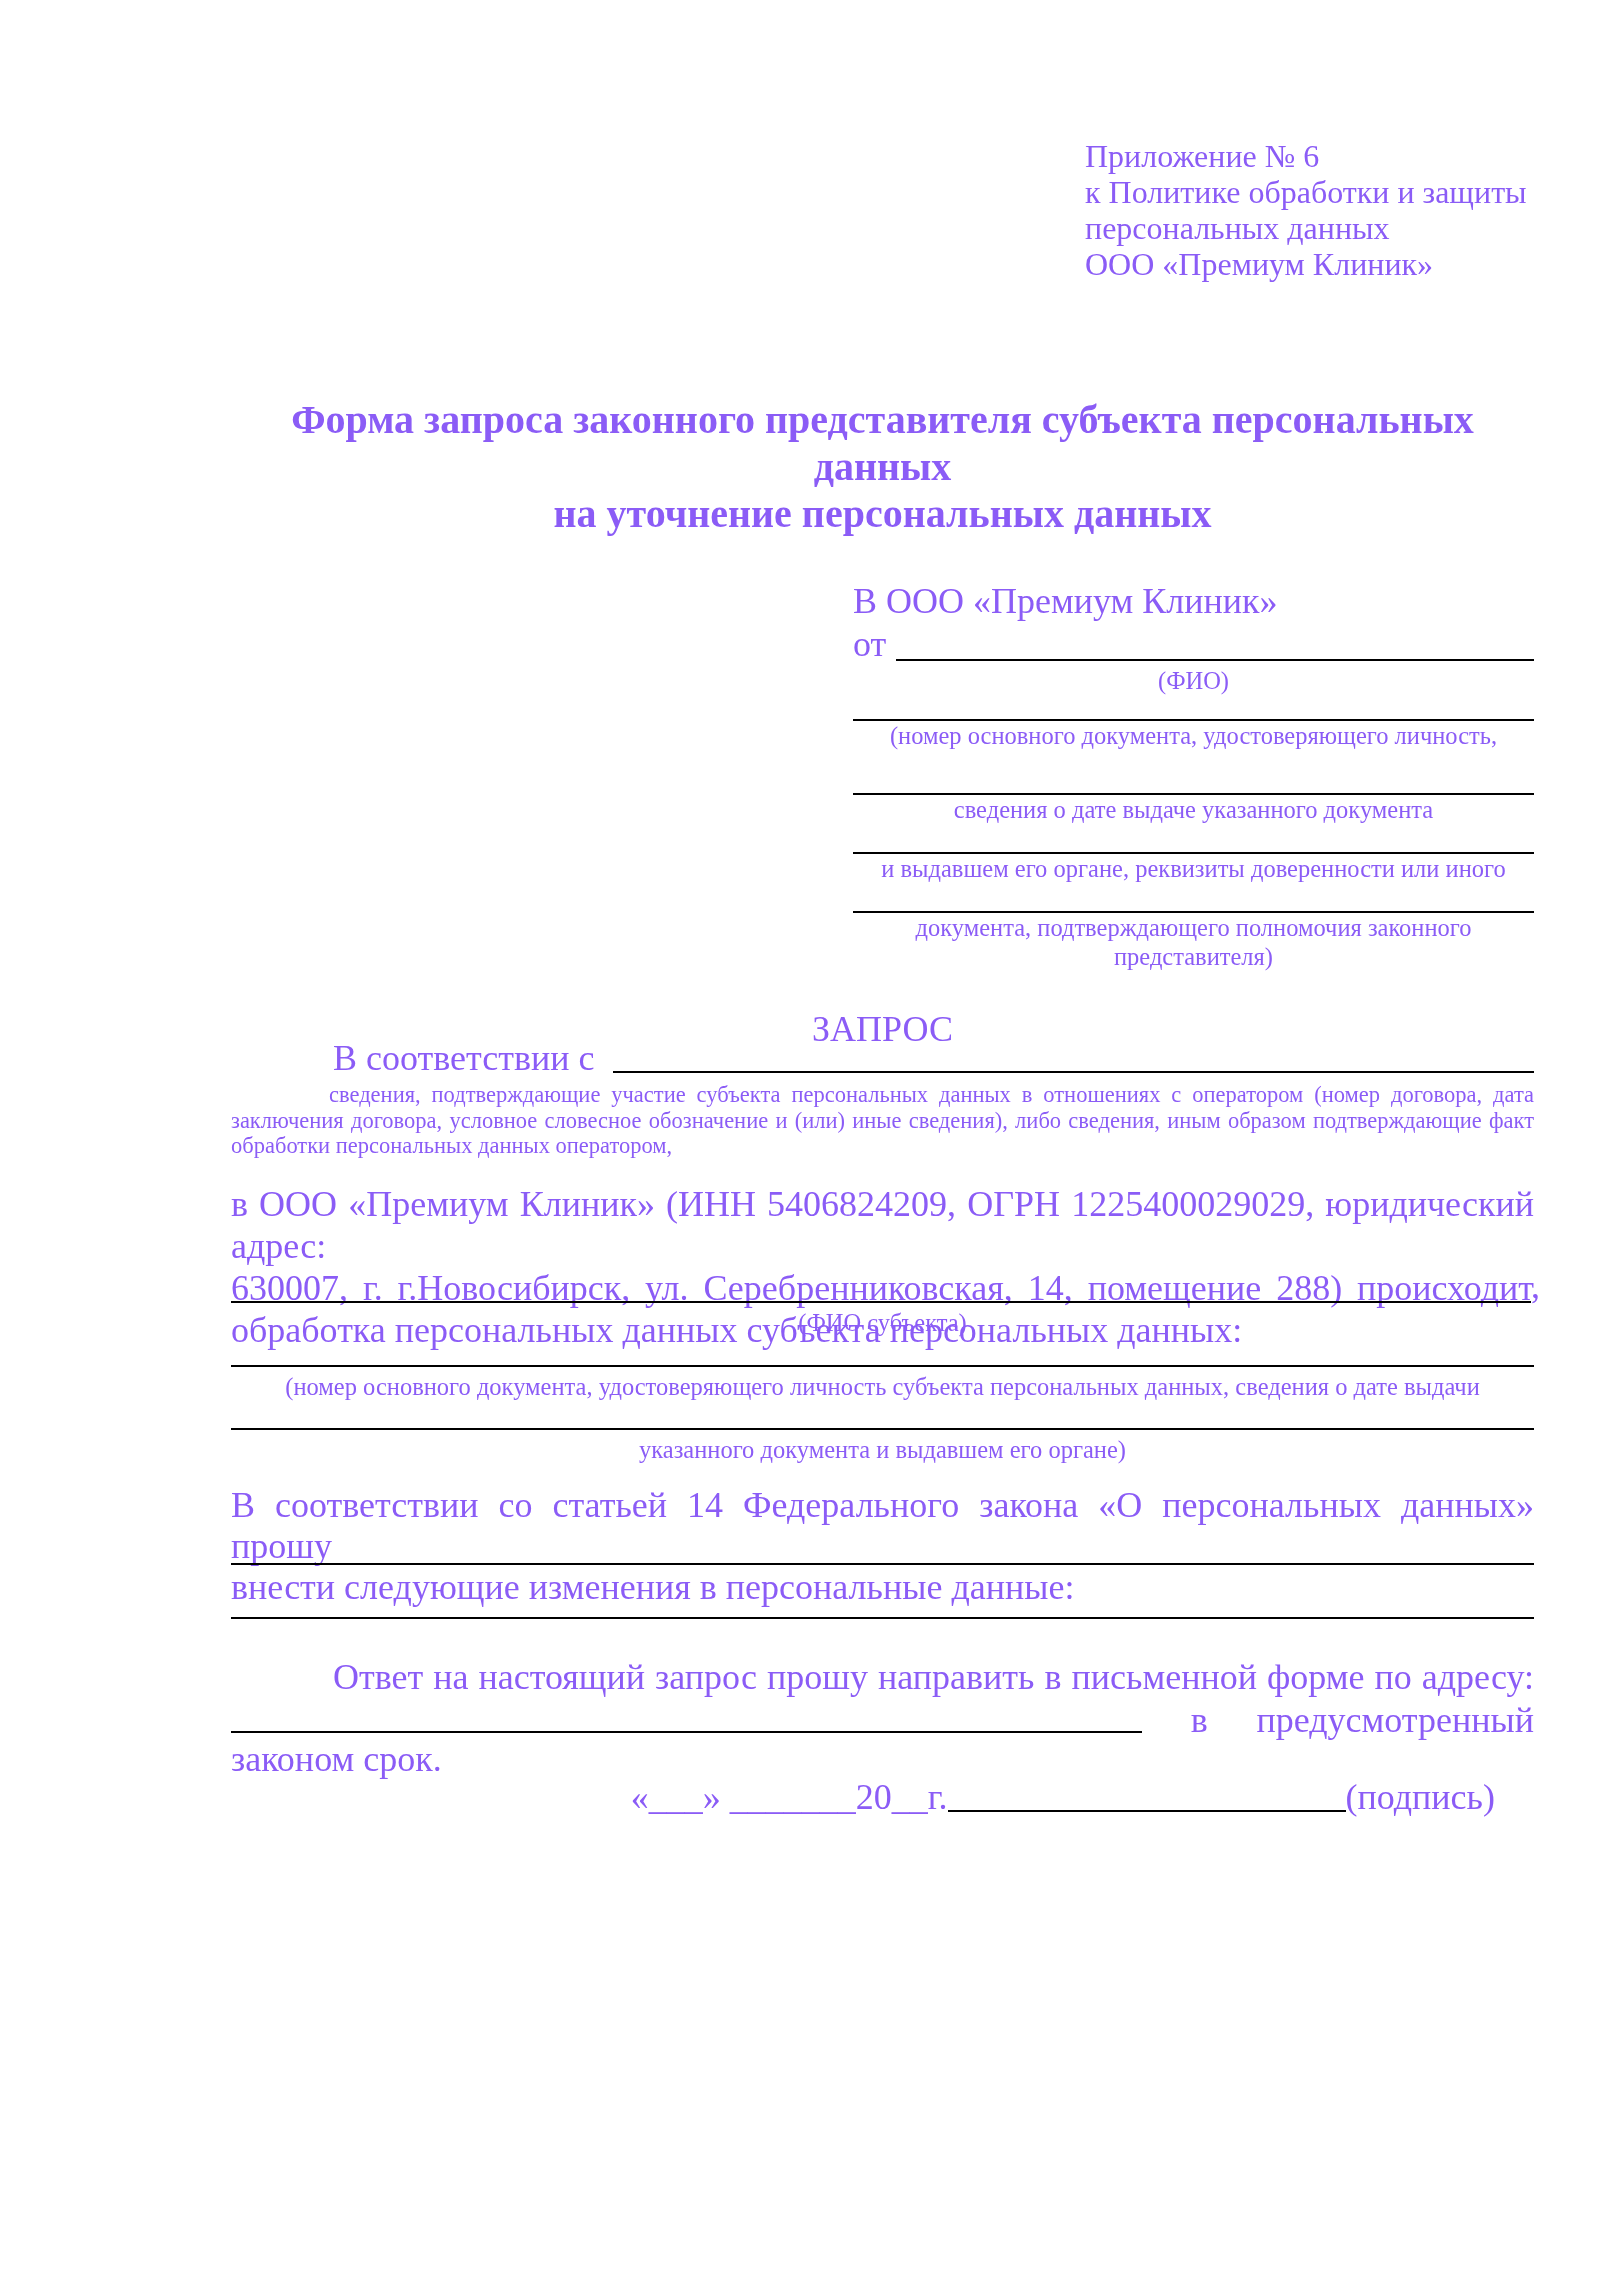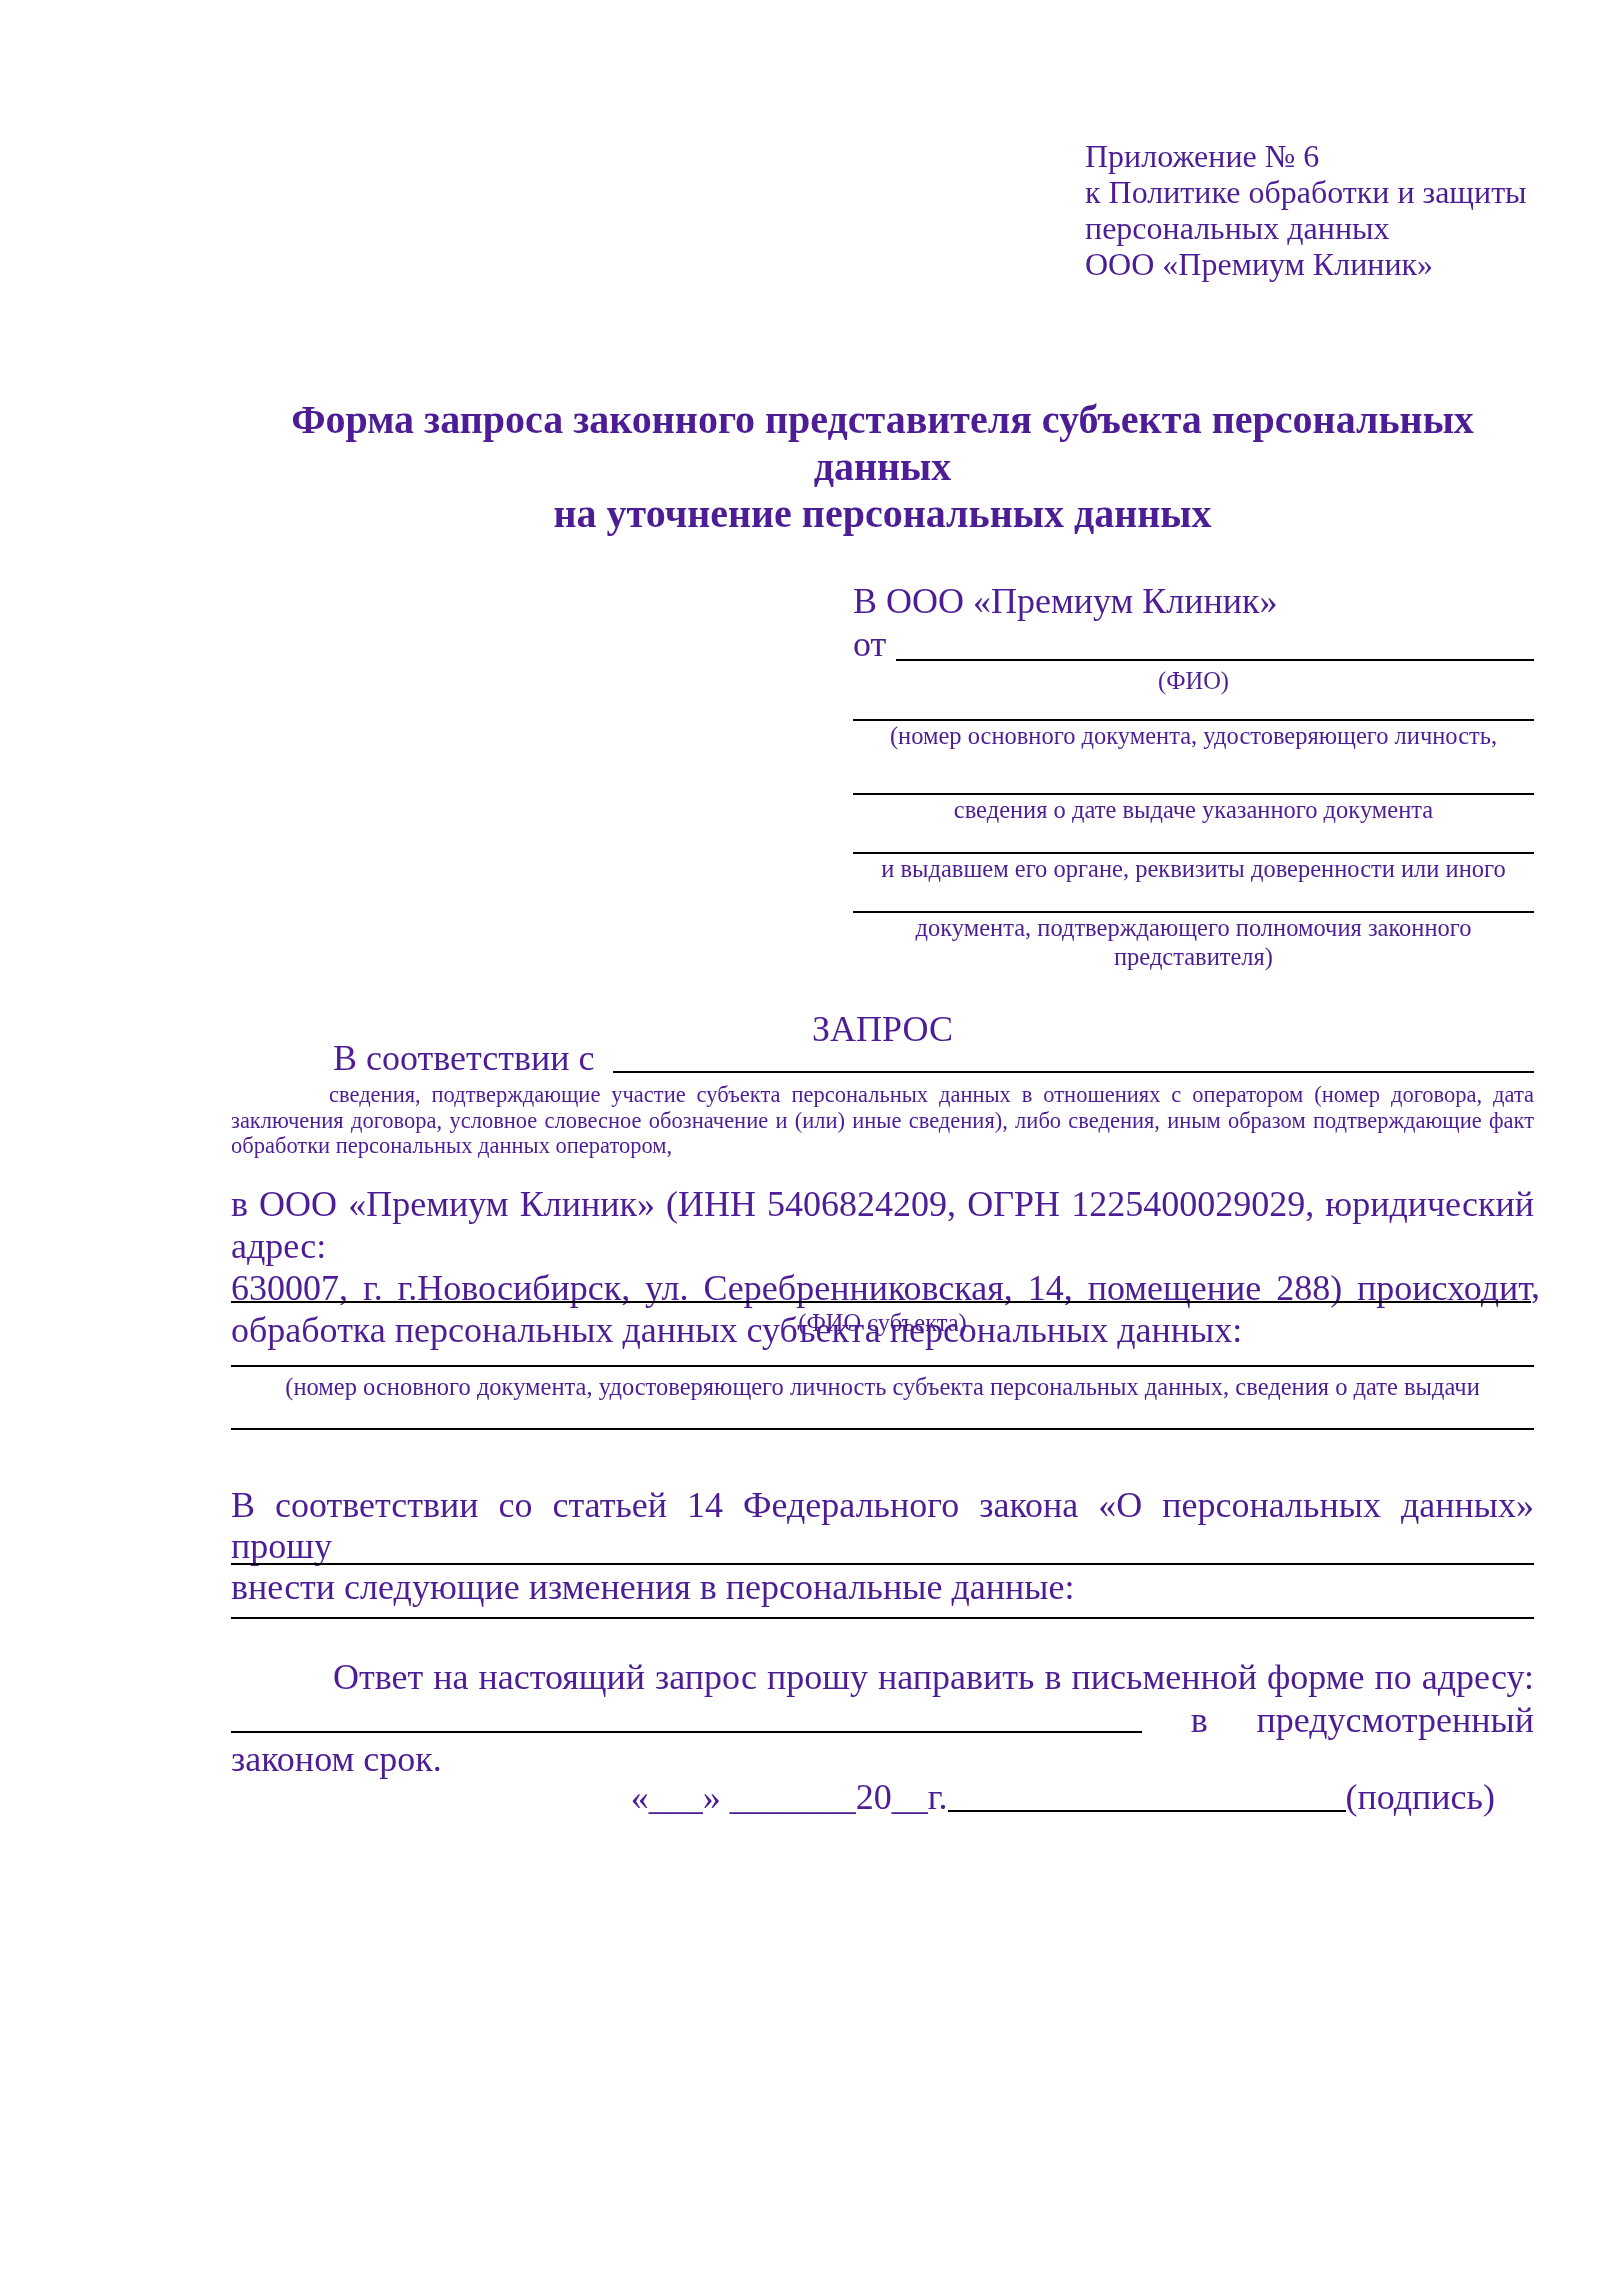--- a/index.html
+++ b/index.html
@@ -1,19 +1,19 @@
 <!DOCTYPE html>
 <html lang="ru"><head>
 <meta charset="utf-8">
 <style>
   html,body { margin:0; padding:0; background:#ffffff; }
   .page {
     position:relative;
     width:1621px; height:2293px;
-    background:#ffffff; color:#4c1d95;
+    background:#ffffff; color:#8b5cf6;
     font-family:"Liberation Serif","DejaVu Serif",serif;
     overflow:hidden;
   }
   .abs { position:absolute; }
 
   
   .appendix { left:1085px; top:138px; font-size:32px; line-height:36px; }
 
   
   .doc-title {
@@ -128,20 +128,21 @@
   <div class="abs fio-row">
     <span class="fill"></span>
     <span class="comma">,</span>
   </div>
   <div class="abs cap-full" style="top:1308px;">(ФИО субъекта)</div>
 
   <div class="abs rule-full" style="top:1365px;"></div>
   <div class="abs cap-full" style="top:1372px;">(номер основного документа, удостоверяющего личность субъекта персональных данных, сведения о дате выдачи</div>
 
   <div class="abs rule-full" style="top:1428px;"></div>
+  <div class="abs cap-full" style="top:1435px;">указанного документа и выдавшем его органе)</div>
 
   <div class="abs para law-para">
     <div class="jl">В соответствии со статьей 14 Федерального закона «О персональных данных» прошу</div>
     <div>внести следующие изменения в персональные данные:</div>
   </div>
 
   <div class="abs rule-full" style="top:1563px;"></div>
   <div class="abs rule-full" style="top:1617px;"></div>
 
   <div class="abs para answer">

